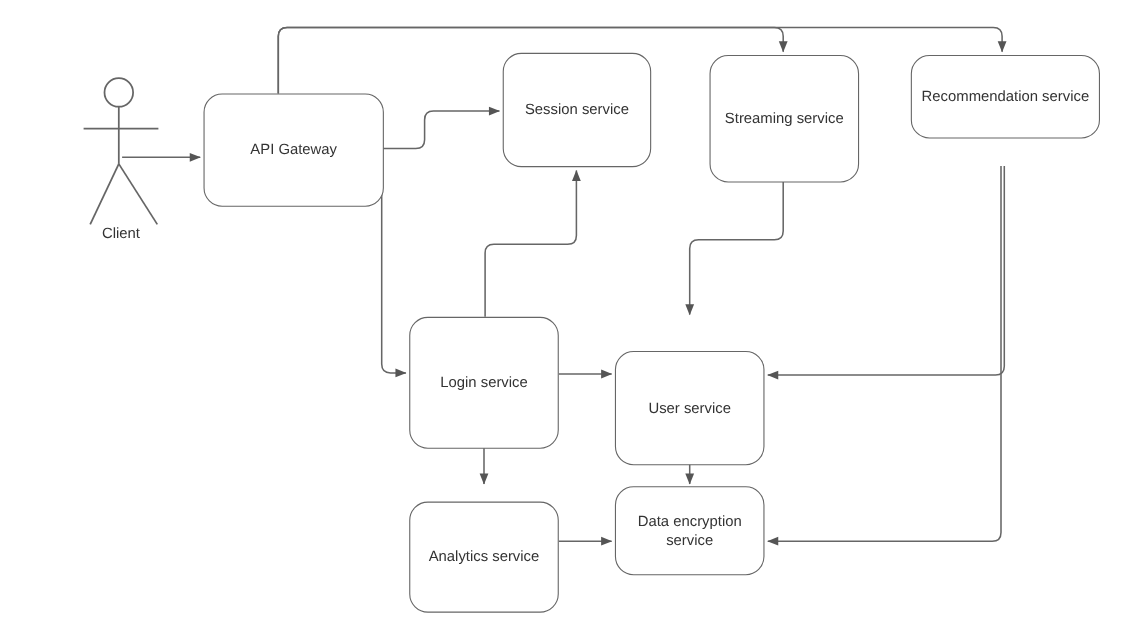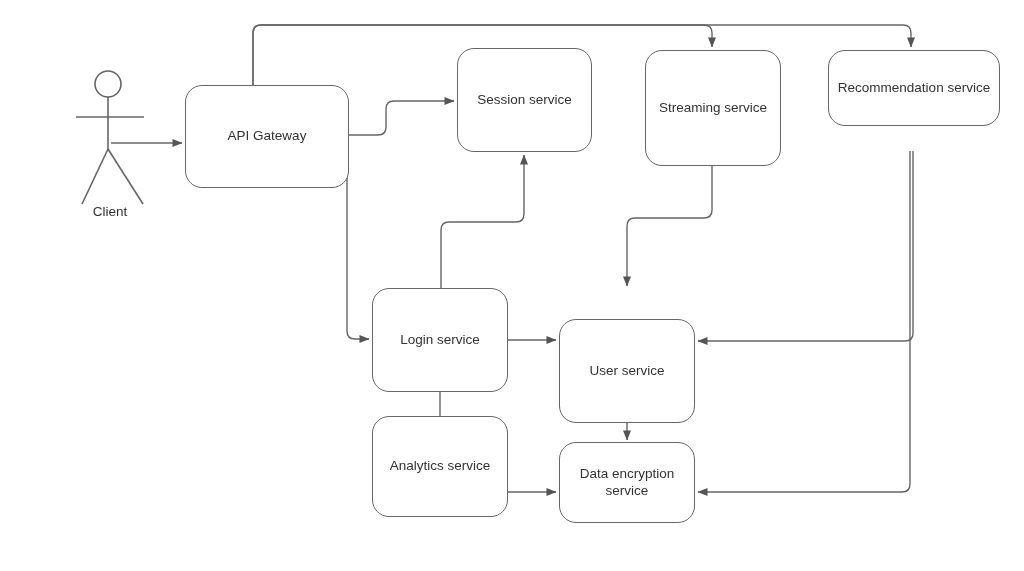--- a/index.html
+++ b/index.html
@@ -103,29 +103,29 @@
   </div>
 
   <div class="node" style="left:645px; top:50px;  width:136px; height:116px;">
     <span>Streaming service</span>
   </div>
 
   <div class="node" style="left:828px; top:50px;  width:172px; height:76px;">
     <span>Recommendation service</span>
   </div>
 
-  <div class="node" style="left:372px; top:288px; width:136px; height:104px;">
+  <div class="node" style="left:372px; top:288px; width:136px; height:120px;">
     <span>Login service</span>
   </div>
 
   <div class="node" style="left:559px; top:288px; width:136px; height:104px;margin-top:31px;">
     <span>User service</span>
   </div>
 
-  <div class="node" style="left:372px; top:416px; width:136px; height:101px;">
+  <div class="node" style="left:372px; top:456px; width:136px; height:101px;">
     <span>Analytics service</span>
   </div>
 
   <div class="node" style="left:559px; top:442px; width:136px; height:81px;">
     <span>Data encryption service</span>
   </div>
 
 </div>
 
 </body></html>

